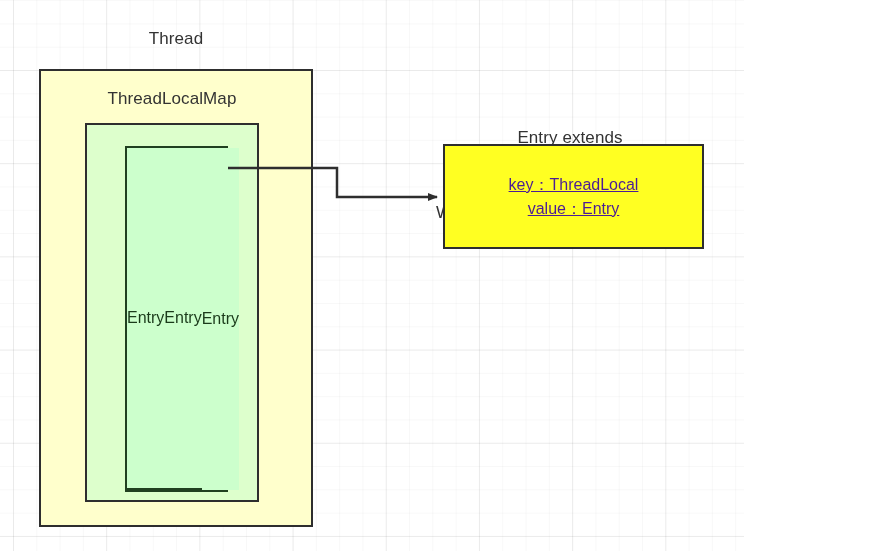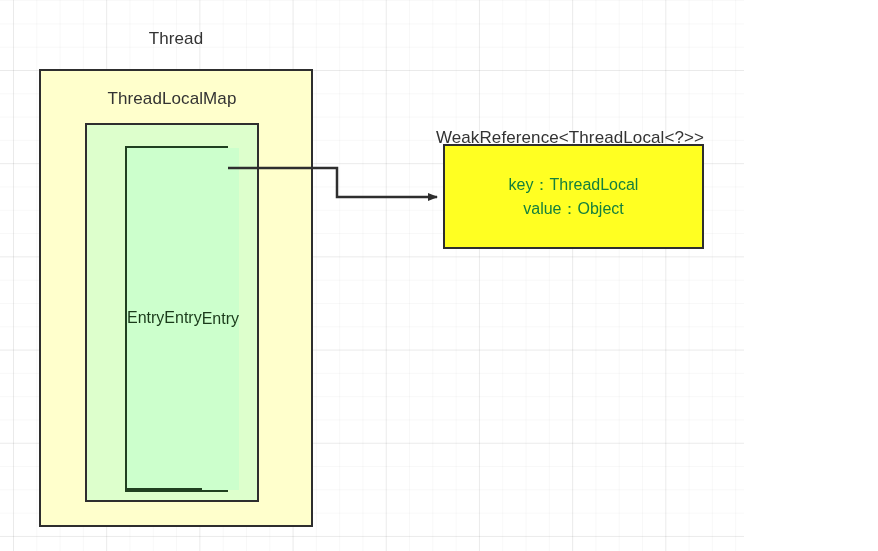--- a/index.html
+++ b/index.html
@@ -127,23 +127,24 @@
     top: 144px;
     width: 261px;
     height: 105px;
     background: #ffff22;
     border: 2px solid #2e2e2e;
     box-sizing: border-box;
     display: flex;
     flex-direction: column;
     align-items: center;
     justify-content: center;
-    color: #15803d;
+    color: #4c1d95;
     font-size: 16px;
     line-height: 24px;
+    text-decoration: underline;
   }
   #kv-box .kv-line {
     white-space: pre;
   }
 
   
   #connector {
     position: absolute;
     left: 0;
     top: 0;
@@ -170,26 +171,27 @@
     <div class="entry-cell">Entry</div>
     <div class="entry-cell"></div>
     <div class="entry-cell"></div>
     <div class="entry-cell"></div>
     <div class="entry-cell"></div>
     <div class="entry-cell"></div>
     <div class="entry-cell">Entry</div>
   </div>
 
   <div class="lbl" id="entry-extends-label">
+    <div>Entry extends</div>
     <div>WeakReference&lt;ThreadLocal&lt;?&gt;&gt;</div>
   </div>
 
   <div id="kv-box">
     <div class="kv-line">key：ThreadLocal</div>
-    <div class="kv-line">value：Object</div>
+    <div class="kv-line">value：Entry</div>
   </div>
 
   <svg id="connector" viewBox="0 0 878 551" xmlns="http://www.w3.org/2000/svg">
     <defs>
       <marker id="arrowhead" markerWidth="10" markerHeight="8" refX="9" refY="4" orient="auto" markerUnits="userSpaceOnUse">
         <path d="M0,0 L10,4 L0,8 z" fill="#2e2e2e"></path>
       </marker>
     </defs>
     <path d="M228,168 L337,168 L337,197 L437,197" fill="none" stroke="#2e2e2e" stroke-width="2.5" stroke-linejoin="miter" marker-end="url(#arrowhead)"></path>
   </svg>

